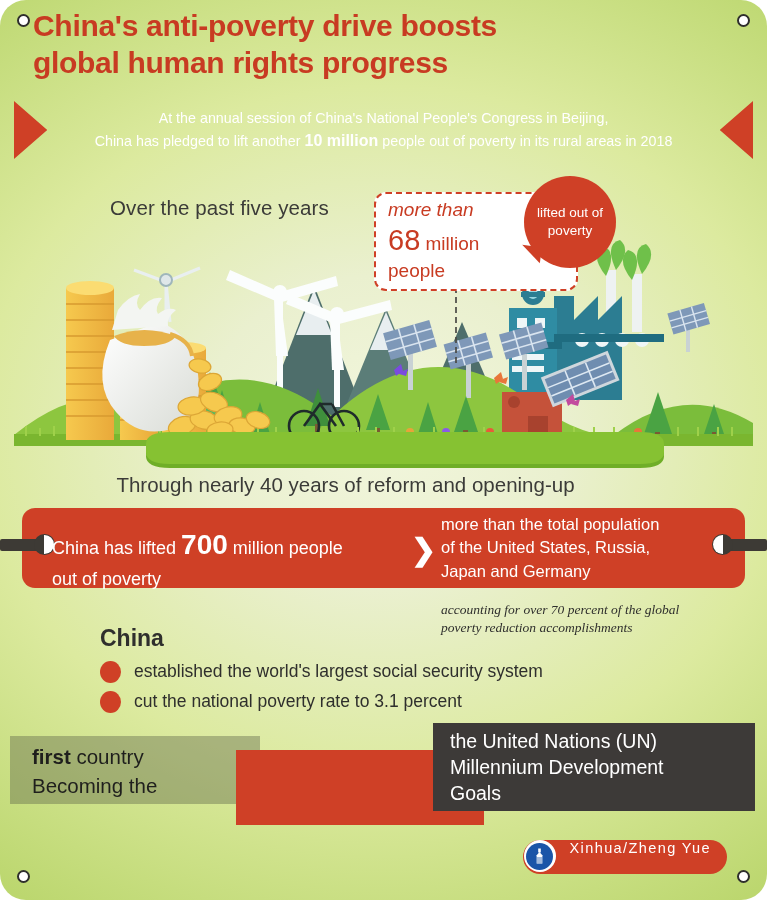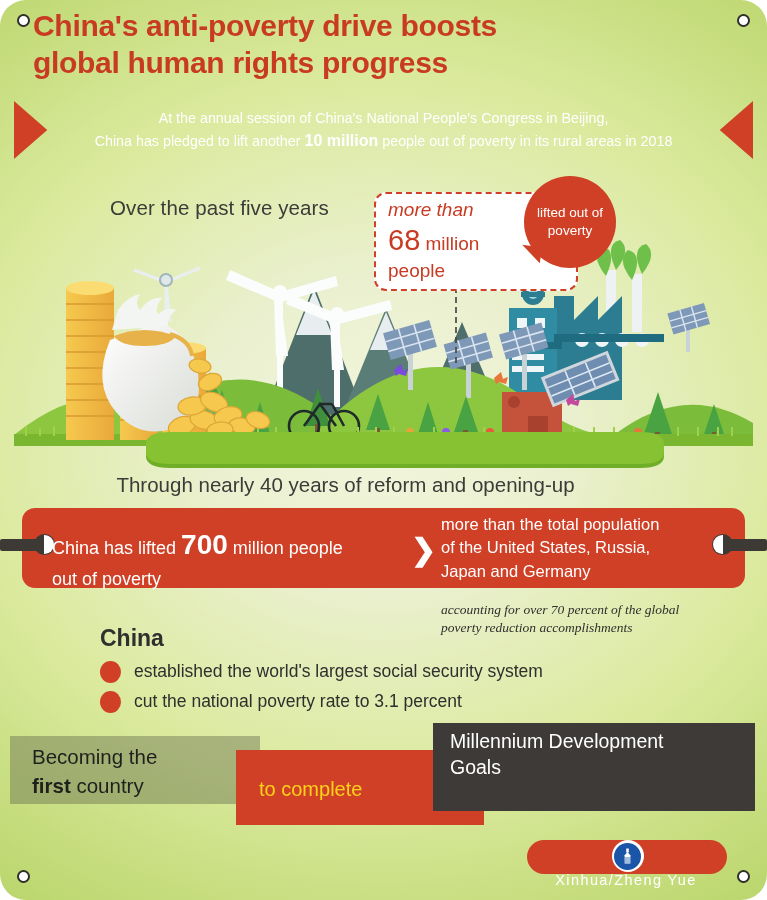--- a/index.html
+++ b/index.html
@@ -162,21 +162,21 @@
   }
   #darkblk-txt{
     position:absolute;left:450px;top:729px;width:300px;z-index:15;
     color:#ffffff;font-size:19.5px;line-height:1.33;
   }
 
   
   #credit{
     position:absolute;right:40px;bottom:26px;height:34px;min-width:200px;
     background:#cf4026;border-radius:17px;z-index:20;
-    display:flex;align-items:center;flex-direction:column;
+    display:flex;align-items:flex-start;
   }
   #credit .logo{
     width:32px;height:32px;border-radius:50%;margin-left:1px;flex:0 0 auto;
     background:#ffffff;display:flex;align-items:center;justify-content:center;
   }
   #credit .logo .inner{
     width:27px;height:27px;border-radius:50%;background:#1b55a8;
     display:flex;align-items:center;justify-content:center;
   }
   #credit .credit-label{
@@ -515,29 +515,29 @@
     <span class="dot"></span>
     <span class="btxt">established the world's largest social security system</span>
   </div>
   <div class="bullet-row" id="b2">
     <span class="dot"></span>
     <span class="btxt">cut the national poverty rate to 3.1 percent</span>
   </div>
 
   <div id="olive"></div>
   <div id="olive-txt">
+    <div><b>first</b><span> country</span></div>
     <div>Becoming the</div>
-    <div><b>first</b><span> country</span></div>
   </div>
 
   <div id="redblk"></div>
-  <div id="redblk-txt">to complete</div>
 
   <div id="darkblk"></div>
   <div id="darkblk-txt">
+    <div>the United Nations (UN)</div>
     <div>Millennium Development</div>
     <div>Goals</div>
   </div>
 
   <div id="credit">
     <span class="logo">
       <span class="inner">
         <svg width="19" height="19" viewBox="0 0 19 19">
           <rect x="8.2" y="1.5" width="2.6" height="4" fill="#ffffff"></rect>
           <polygon points="9.5,5 13,9 6,9" fill="#ffffff"></polygon>

